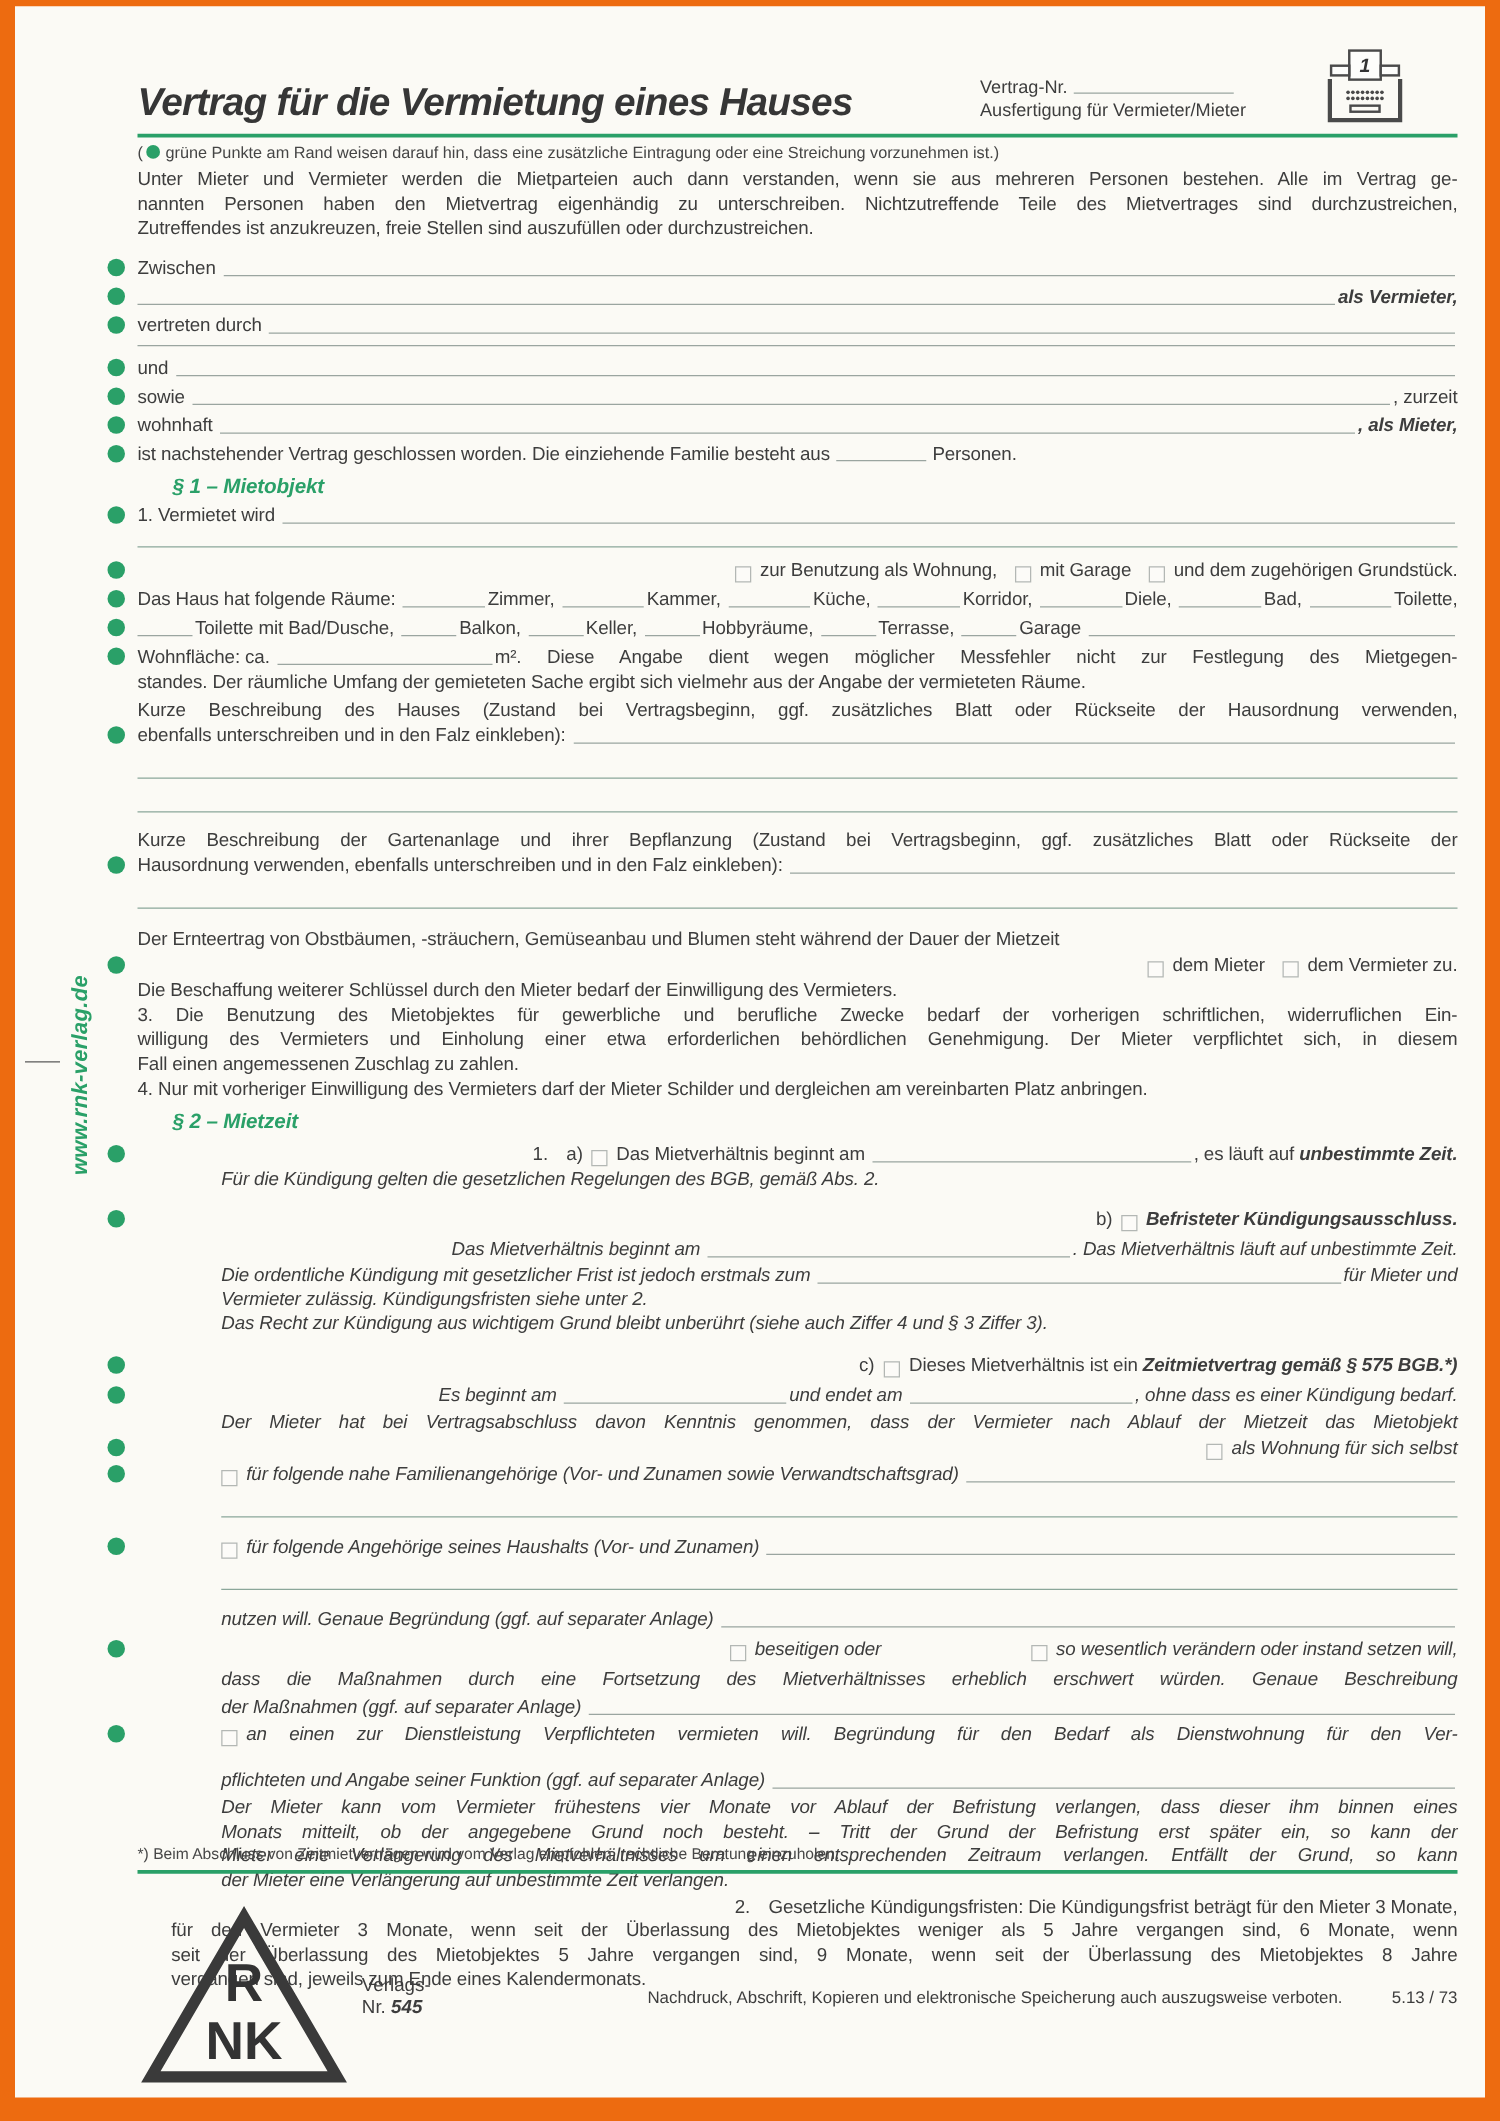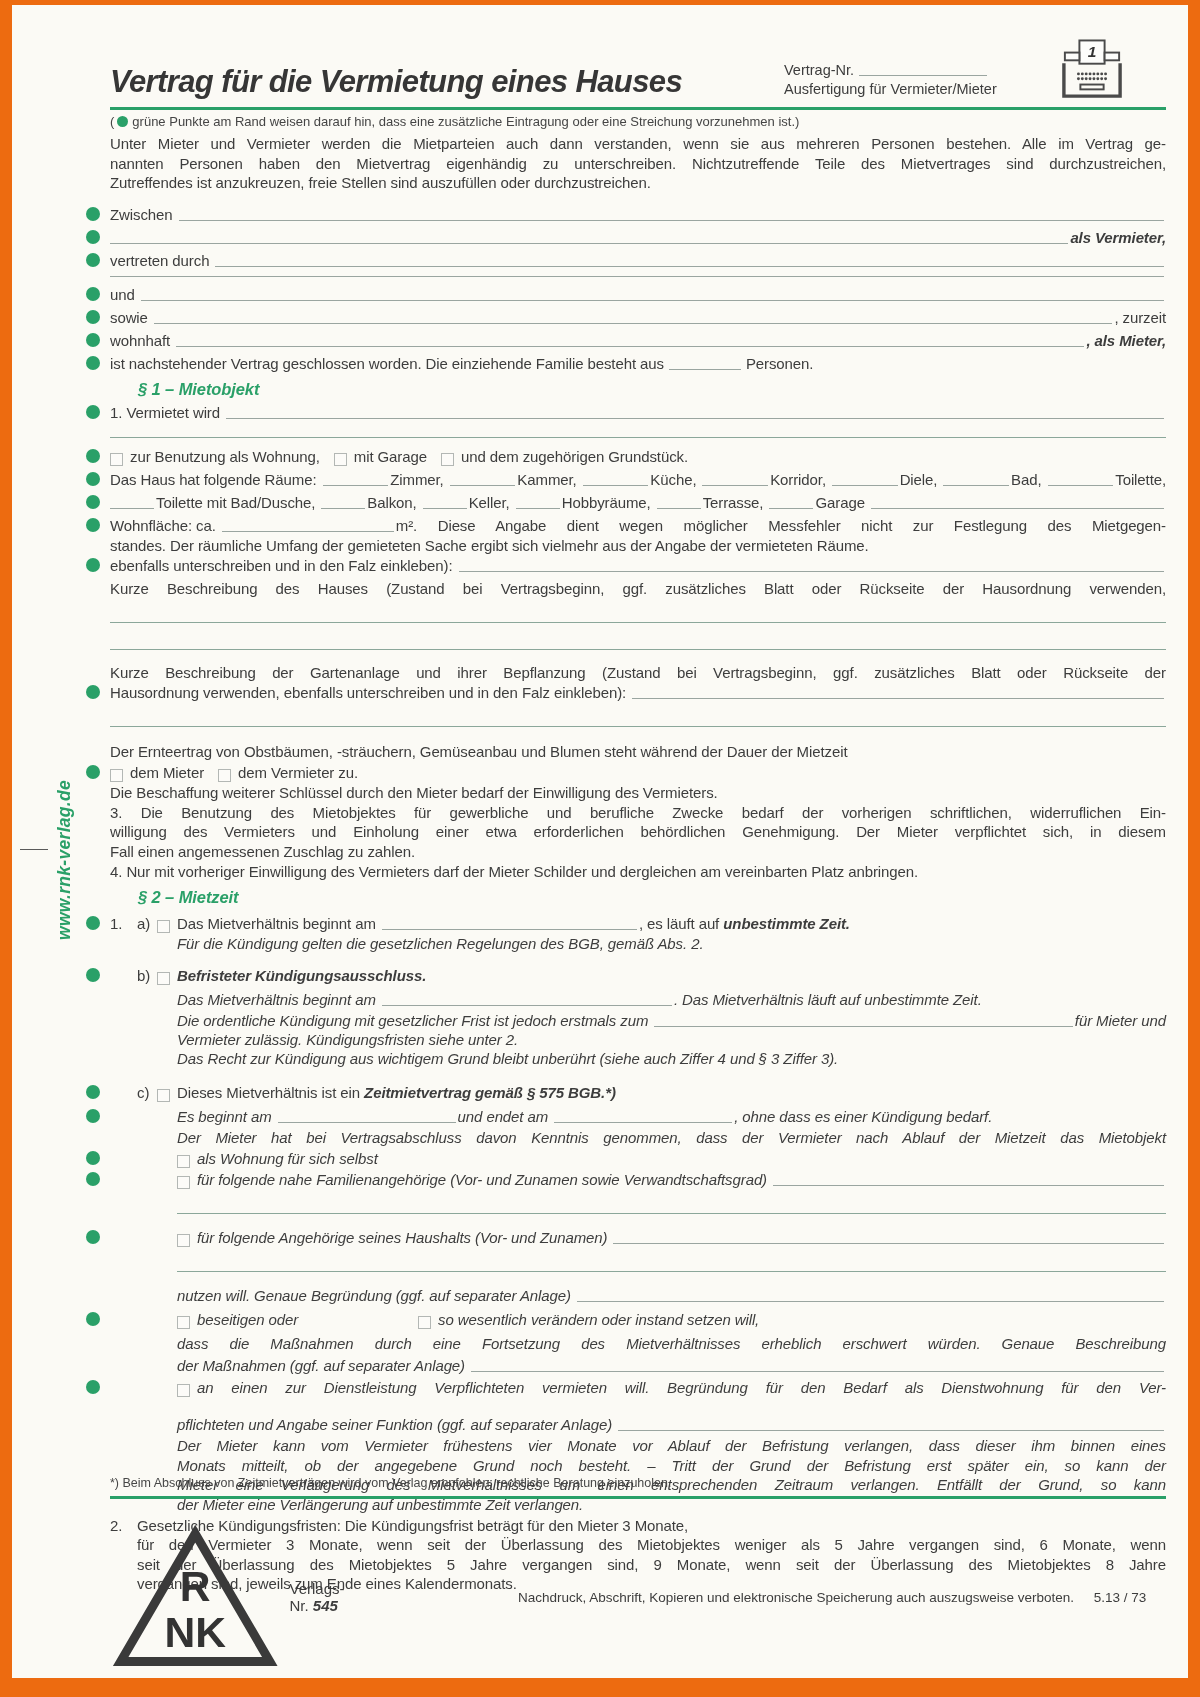--- a/index.html
+++ b/index.html
@@ -14,21 +14,21 @@
   h1 { flex:1; font-size:31px; font-weight:bold; font-style:italic; letter-spacing:-0.6px; color:#363636; line-height:1.05; padding-bottom:2px; }
   .meta { width:262px; font-size:14.5px; line-height:19px; padding-bottom:2px; flex:0 0 auto; }
   .typewriter { width:64px; height:62px; margin:0 42px 0 14px; flex:0 0 auto; }
   .hr-green { height:3px; background:var(--green); margin-top:6px; }
   .note { font-size:13px; margin-top:4px; color:#454545; }
   .dot-inline { display:inline-block; width:11px; height:11px; border-radius:50%; background:var(--green); margin:0 4px 0 3px; vertical-align:-1px; }
 
   
   .row { position:relative; margin-top:4px; font-size:15px; line-height:19px; letter-spacing:-0.1px; }
   .para { line-height:19.5px; }
-  .frow { display:flex; align-items:flex-end; }
+  .frow { display:flex; align-items:flex-end;justify-content:flex-end; }
   .dot { position:absolute; left:-24px; top:2px; width:14px; height:14px; border-radius:50%; background:var(--green); }
   .fill { flex:1 1 auto; border-bottom:1px solid var(--blank); margin:0 2px 3px 6px; height:1px; min-width:22px; }
   .bl { display:inline-block; border-bottom:1px solid var(--blank); height:13px; vertical-align:-1px; margin:0 5px; }
   .cb { display:inline-block; flex:0 0 auto; width:13px; height:13px; border:1.5px solid #b3b7b4; background:#fcfbf8; vertical-align:-1px; margin-right:7px; }
   .bi { font-weight:bold; font-style:italic; }
   .green-head { color:var(--green); font-weight:bold; font-style:italic; font-size:16.5px; padding-left:28px; margin-top:7px; }
   .wline { border-bottom:1px solid var(--wline); height:1px; }
   .just { text-align:justify; text-align-last:justify; }
   .ind { padding-left:67px;font-style:italic; }
   .num { display:inline-block; width:27px; flex:0 0 auto; }
@@ -37,21 +37,21 @@
   .gap14 { display:inline-block; width:14px; flex:0 0 auto; }
   .gap60 { display:inline-block; width:60px; flex:0 0 auto; }
 
   
   .footer-area { position:absolute; left:98px; width:1056px; bottom:6px; }
   .footnote { font-size:12.5px; color:#474747; }
   .rule2 { height:3px; background:var(--green); margin-top:6px; }
   .footer { display:flex; align-items:center; margin-top:24px; font-size:13.5px; }
   .logo-group { display:flex; align-items:center; gap:9px; width:250px; flex:0 0 auto; }
   .copyright { flex:1; text-align:right; }
-  .edition { width:92px; text-align:center; flex:0 0 auto; }
+  .edition { width:92px; text-align:right; flex:0 0 auto; }
   .vnr { font-size:15px; }
 
   
   .side-text { position:absolute; left:52px; top:855px; transform:translate(-50%,-50%) rotate(-90deg); color:var(--green); font-weight:bold; font-style:italic; font-size:17.5px; white-space:nowrap; letter-spacing:0.3px; }
   .fold-mark { position:absolute; left:8px; top:844px; width:28px; border-top:1.5px solid #5a5a5a; }
 </style>
 </head>
 <body>
 
 <div class="page">
@@ -199,26 +199,26 @@
     </div>
 
     <div class="row frow">
       <span class="dot"></span>
       <span class="nw">Wohnfläche: ca.</span>
       <span class="fill" style="max-width:172px"></span>
       <span style="flex:1" class="just">m². Diese Angabe dient wegen möglicher Messfehler nicht zur Festlegung des Mietgegen-</span>
     </div>
     <div class="row" style="margin-top:1px">standes. Der räumliche Umfang der gemieteten Sache ergibt sich vielmehr aus der Angabe der vermieteten Räume.</div>
 
+    <div class="row just">Kurze Beschreibung des Hauses (Zustand bei Vertragsbeginn, ggf. zusätzliches Blatt oder Rückseite der Hausordnung verwenden,</div>
     <div class="row frow" style="margin-top:1px">
       <span class="dot"></span>
       <span>ebenfalls unterschreiben und in den Falz einkleben):</span>
         <span class="fill"></span>
     </div>
-    <div class="row just">Kurze Beschreibung des Hauses (Zustand bei Vertragsbeginn, ggf. zusätzliches Blatt oder Rückseite der Hausordnung verwenden,</div>
     <div class="wline" style="margin-top:24px"></div>
     <div class="wline" style="margin-top:26px"></div>
 
     <div class="row just" style="margin-top:13px">Kurze Beschreibung der Gartenanlage und ihrer Bepflanzung (Zustand bei Vertragsbeginn, ggf. zusätzliches Blatt oder Rückseite der</div>
     <div class="row frow" style="margin-top:1px">
       <span class="dot"></span>
       <span>Hausordnung verwenden, ebenfalls unterschreiben und in den Falz einkleben):</span>
         <span class="fill"></span>
     </div>
     <div class="wline" style="margin-top:24px"></div>

